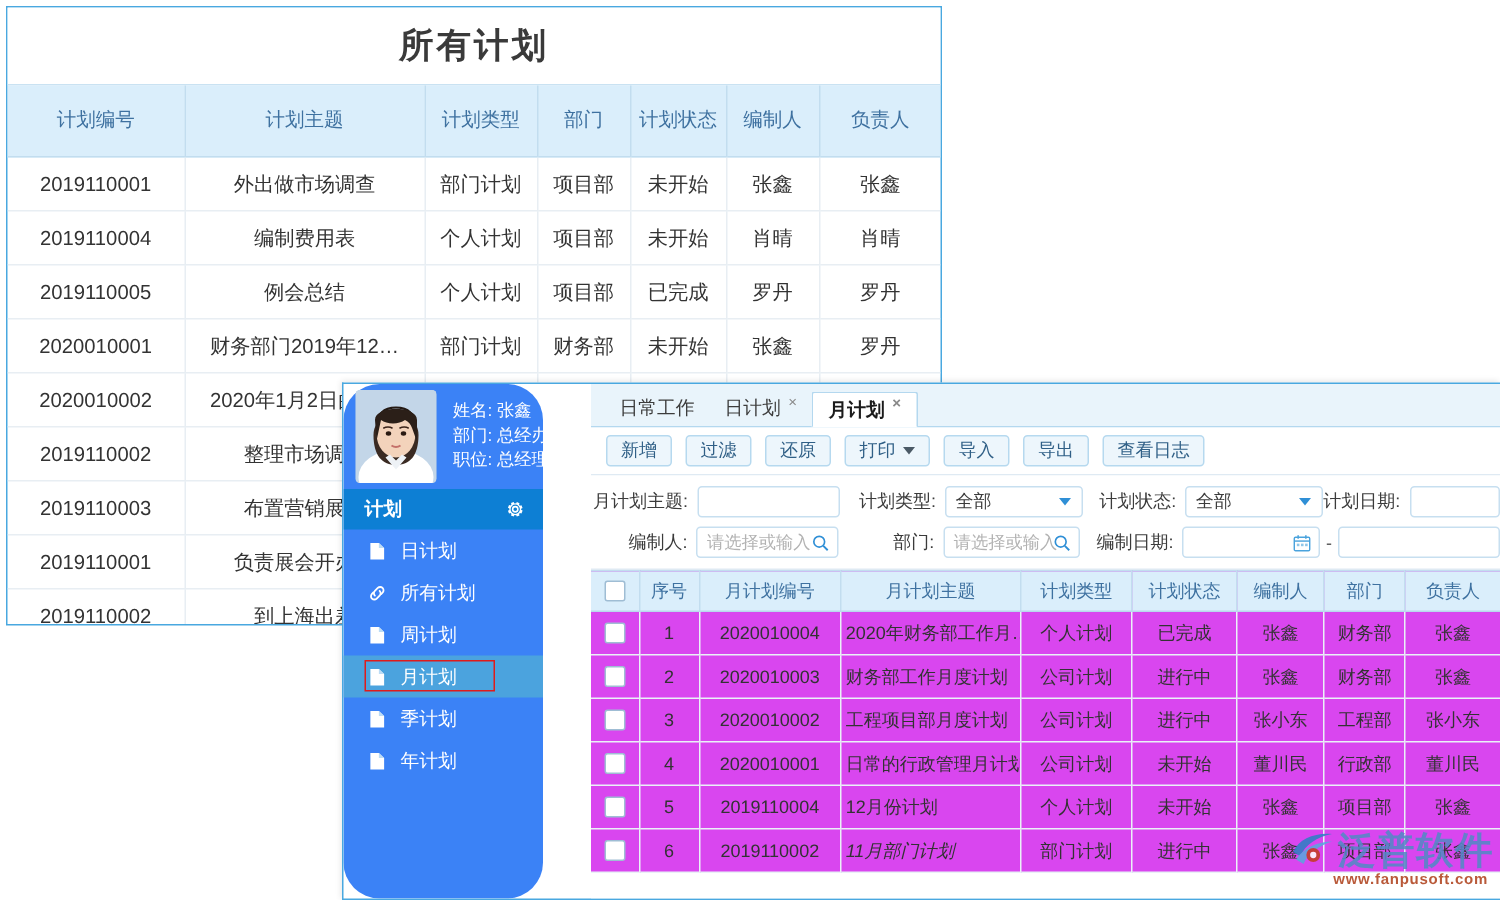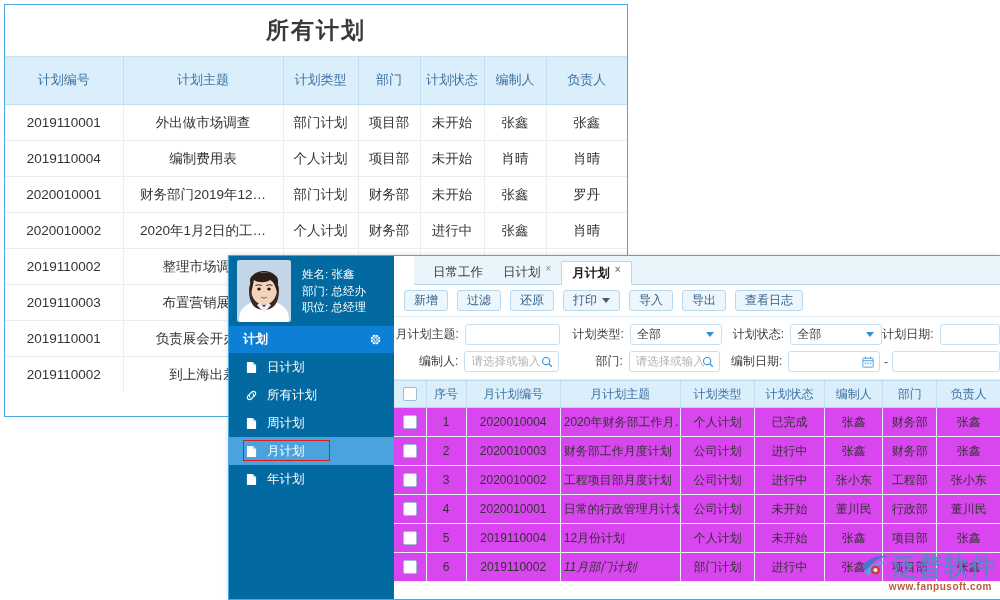--- a/index.html
+++ b/index.html
@@ -84,24 +84,25 @@
     border-right: none;
     box-sizing: border-box;
     overflow: hidden;
     box-shadow: -1px -1px 4px rgba(0,0,0,0.10);
   }
 
   
   #sidebar {
     position: absolute;
     left: 0; top: 0;
-    width: 165px;
+    width: 133px;
     height: 100%;
-    background: #0369a1;
-    box-sizing: border-box;
+    background: #3b82f6;
+    box-sizing: border-box;
+    border-radius: 24px;
   }
   #profile {
     display: flex;
     align-items: center;
     padding: 8px 0 8px 8px;
     height: 70px;
     box-sizing: border-box;
   }
   #avatar {
     width: 54px; height: 62px;
@@ -175,21 +176,20 @@
 
   
   #tabstrip {
     height: 29px;
     background: #e9f4fb;
     border-bottom: 1px solid #b4d8ef;
     display: flex;
     align-items: flex-end;
     padding-left: 9px;
     box-sizing: border-box;
-    margin-left: 20px;
   }
   .tab {
     height: 24px;
     display: flex;
     align-items: center;
     padding: 0 10px;
     font-size: 12.5px;
     color: #3c3c3c;
     position: relative;
     box-sizing: border-box;
@@ -416,20 +416,29 @@
           <tr>
             <td>2019110004</td>
             <td>编制费用表</td>
             <td>个人计划</td>
             <td>项目部</td>
             <td>未开始</td>
             <td>肖晴</td>
             <td>肖晴</td>
           </tr>
           <tr>
+            <td>2019110005</td>
+            <td>例会总结</td>
+            <td>个人计划</td>
+            <td>项目部</td>
+            <td>已完成</td>
+            <td>罗丹</td>
+            <td>罗丹</td>
+          </tr>
+          <tr>
             <td>2020010001</td>
             <td>财务部门2019年12…</td>
             <td>部门计划</td>
             <td>财务部</td>
             <td>未开始</td>
             <td>张鑫</td>
             <td>罗丹</td>
           </tr>
           <tr>
             <td>2020010002</td>
@@ -550,20 +559,29 @@
           </div>
           <div class="menu-item selected">
             <span class="mi-icon">
               <svg viewBox="0 0 12 14" width="11" height="13">
                 <path d="M1 1h6.2L11 4.6V13H1z" fill="#ffffff"></path>
                 <path d="M7.2 1v3.6H11" fill="#bcdcf5"></path>
               </svg>
             </span>
             <span class="mi-label">月计划</span>
             <span class="hl-box"></span>
+          </div>
+          <div class="menu-item">
+            <span class="mi-icon">
+              <svg viewBox="0 0 12 14" width="11" height="13">
+                <path d="M1 1h6.2L11 4.6V13H1z" fill="#ffffff"></path>
+                <path d="M7.2 1v3.6H11" fill="#bcdcf5"></path>
+              </svg>
+            </span>
+            <span class="mi-label">季计划</span>
           </div>
           <div class="menu-item">
             <span class="mi-icon">
               <svg viewBox="0 0 12 14" width="11" height="13">
                 <path d="M1 1h6.2L11 4.6V13H1z" fill="#ffffff"></path>
                 <path d="M7.2 1v3.6H11" fill="#bcdcf5"></path>
               </svg>
             </span>
             <span class="mi-label">年计划</span>
           </div>

